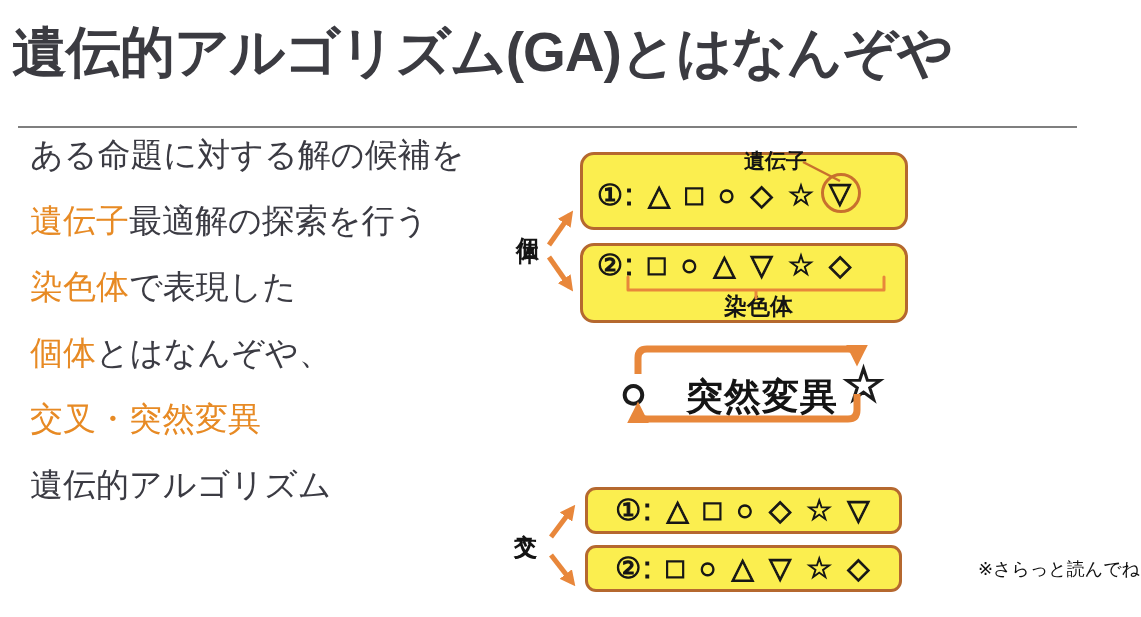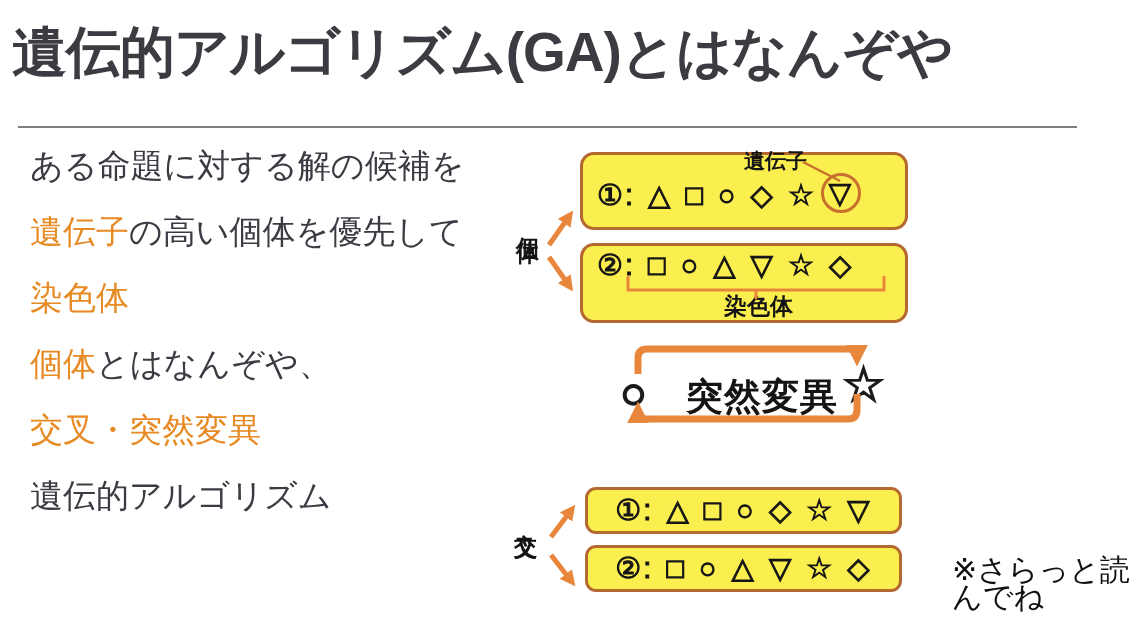--- a/index.html
+++ b/index.html
@@ -4,21 +4,21 @@
 <style>
   html,body{margin:0;padding:0;background:#ffffff;}
   body{font-family:"Liberation Sans","DejaVu Sans",sans-serif;}
   #slide{position:relative;width:1141px;height:617px;background:#ffffff;overflow:hidden;border-radius:17px;}
 
   .title{position:absolute;left:12px;top:16px;font-size:55px;font-weight:700;
          color:#3b3b41;letter-spacing:-1px;white-space:nowrap;}
   .divider{position:absolute;left:18px;top:126px;width:1059px;height:2px;background:#7f7f7f;}
 
   .body-text{position:absolute;left:30px;top:133px;}
-  .line{height:66px;display:flex;align-items:center;font-size:33px;color:#3b3b43;white-space:nowrap;}
+  .line{height:66px;display:flex;align-items:flex-start;font-size:33px;color:#3b3b43;white-space:nowrap;}
   .line .hl{color:#e78a24;}
 
   .ybox{position:absolute;box-sizing:border-box;background:#fbee4f;border:3px solid #b5682f;border-radius:14px;}
   #box1{left:580px;top:152px;width:328px;height:78px;}
   #box2{left:580px;top:243px;width:328px;height:80px;}
   #box3{left:585px;top:487px;width:317px;height:47px;border-radius:11px;display:flex;align-items:center;justify-content:center;}
   #box4{left:585px;top:545px;width:317px;height:47px;border-radius:11px;display:flex;align-items:center;justify-content:center;}
 
   .sym{font-size:29px;color:#161616;letter-spacing:2px;word-spacing:3px;
        -webkit-text-stroke:1.1px #161616;white-space:nowrap;line-height:1;}
@@ -35,43 +35,44 @@
           writing-mode:vertical-rl;text-orientation:upright;letter-spacing:5px;line-height:1;}
   #individual-label{left:516px;top:219px;}
   #crossover-label{left:514px;top:514px;}
 
   #mutation-source{position:absolute;left:620px;top:371px;font-size:44px;line-height:1;color:#1b1b1b;
                    -webkit-text-stroke:2.2px #1b1b1b;}
   #mutation-label{position:absolute;left:686px;top:372px;font-size:37px;font-weight:700;color:#141414;letter-spacing:1px;}
   #mutation-result{position:absolute;left:842px;top:361px;font-size:48px;line-height:1;color:#1b1b1b;
                    -webkit-text-stroke:1.8px #1b1b1b;}
 
-  .footnote{position:absolute;left:952px;top:556px;width:188px;font-size:30px;line-height:27px;color:#101010;}
+  .footnote{position:absolute;left:952px;top:556px;width:188px;font-size:18px;line-height:27px;color:#101010;text-align:right;}
 
   #overlay{position:absolute;left:0;top:0;pointer-events:none;}
 </style>
 </head>
 <body>
 
 <div id="slide">
 
   <div class="title">遺伝的アルゴリズム(GA)とはなんぞや</div>
   <div class="divider"></div>
 
   <div class="body-text">
     <div class="line">
       <span class="hl"></span>
         <span>ある命題に対する解の候補を</span>
     </div>
     <div class="line">
       <span class="hl">遺伝子</span>
-        <span>の高い個体を優先して</span>
+        <span>最適解の探索を行う</span>
     </div>
     <div class="line">
       <span class="hl">染色体</span>
+        <span>で表現した</span>
     </div>
     <div class="line">
       <span class="hl">個体</span>
         <span>とはなんぞや、</span>
     </div>
     <div class="line">
       <span class="hl">交叉・突然変異</span>
     </div>
     <div class="line">
       <span class="hl"></span>

